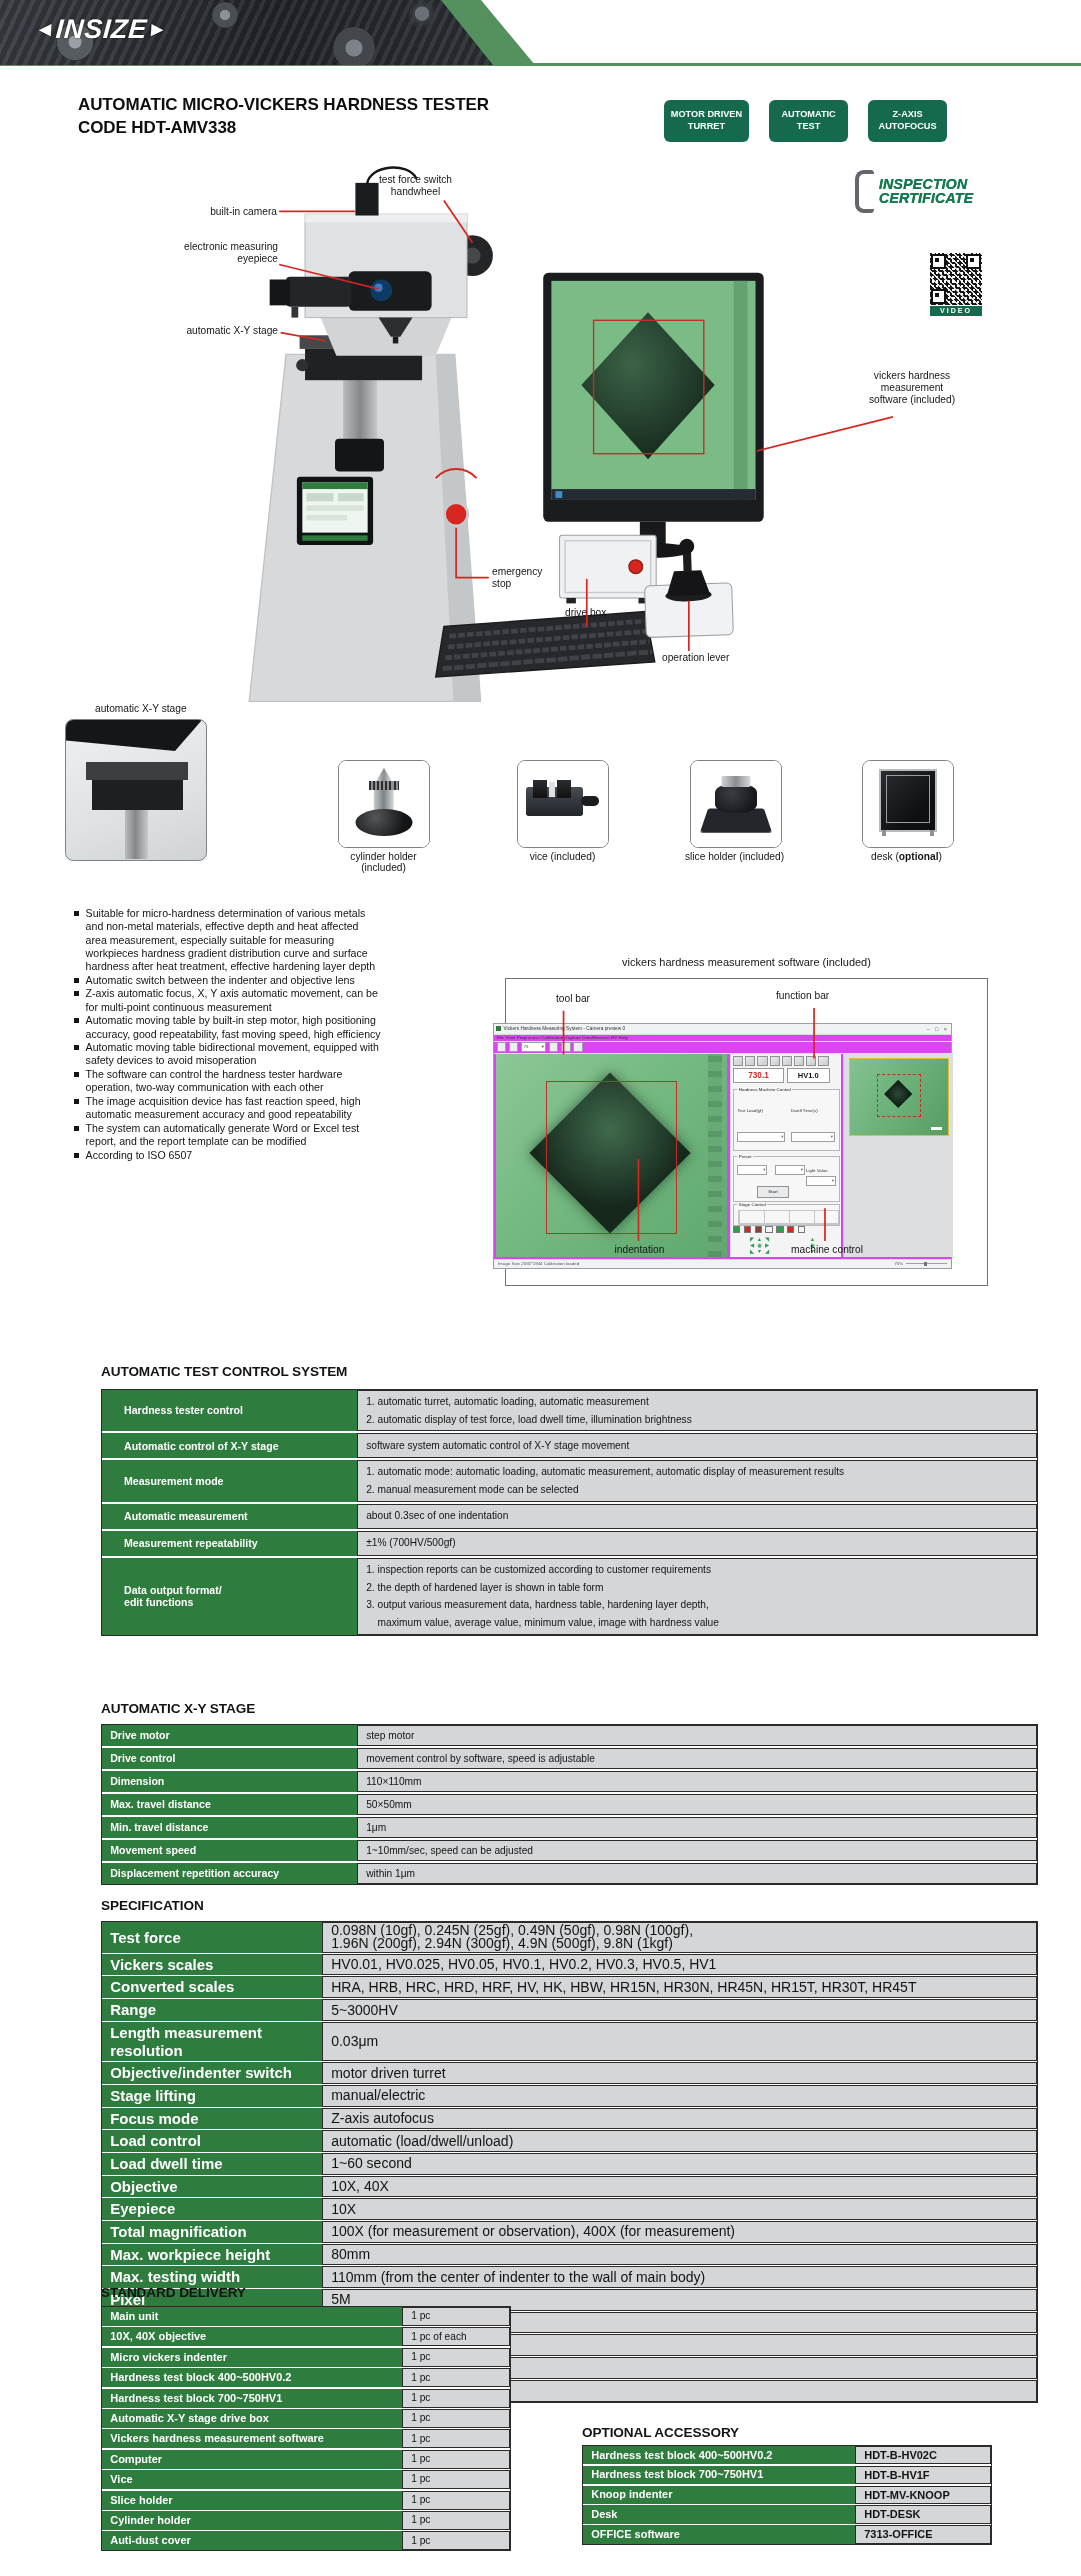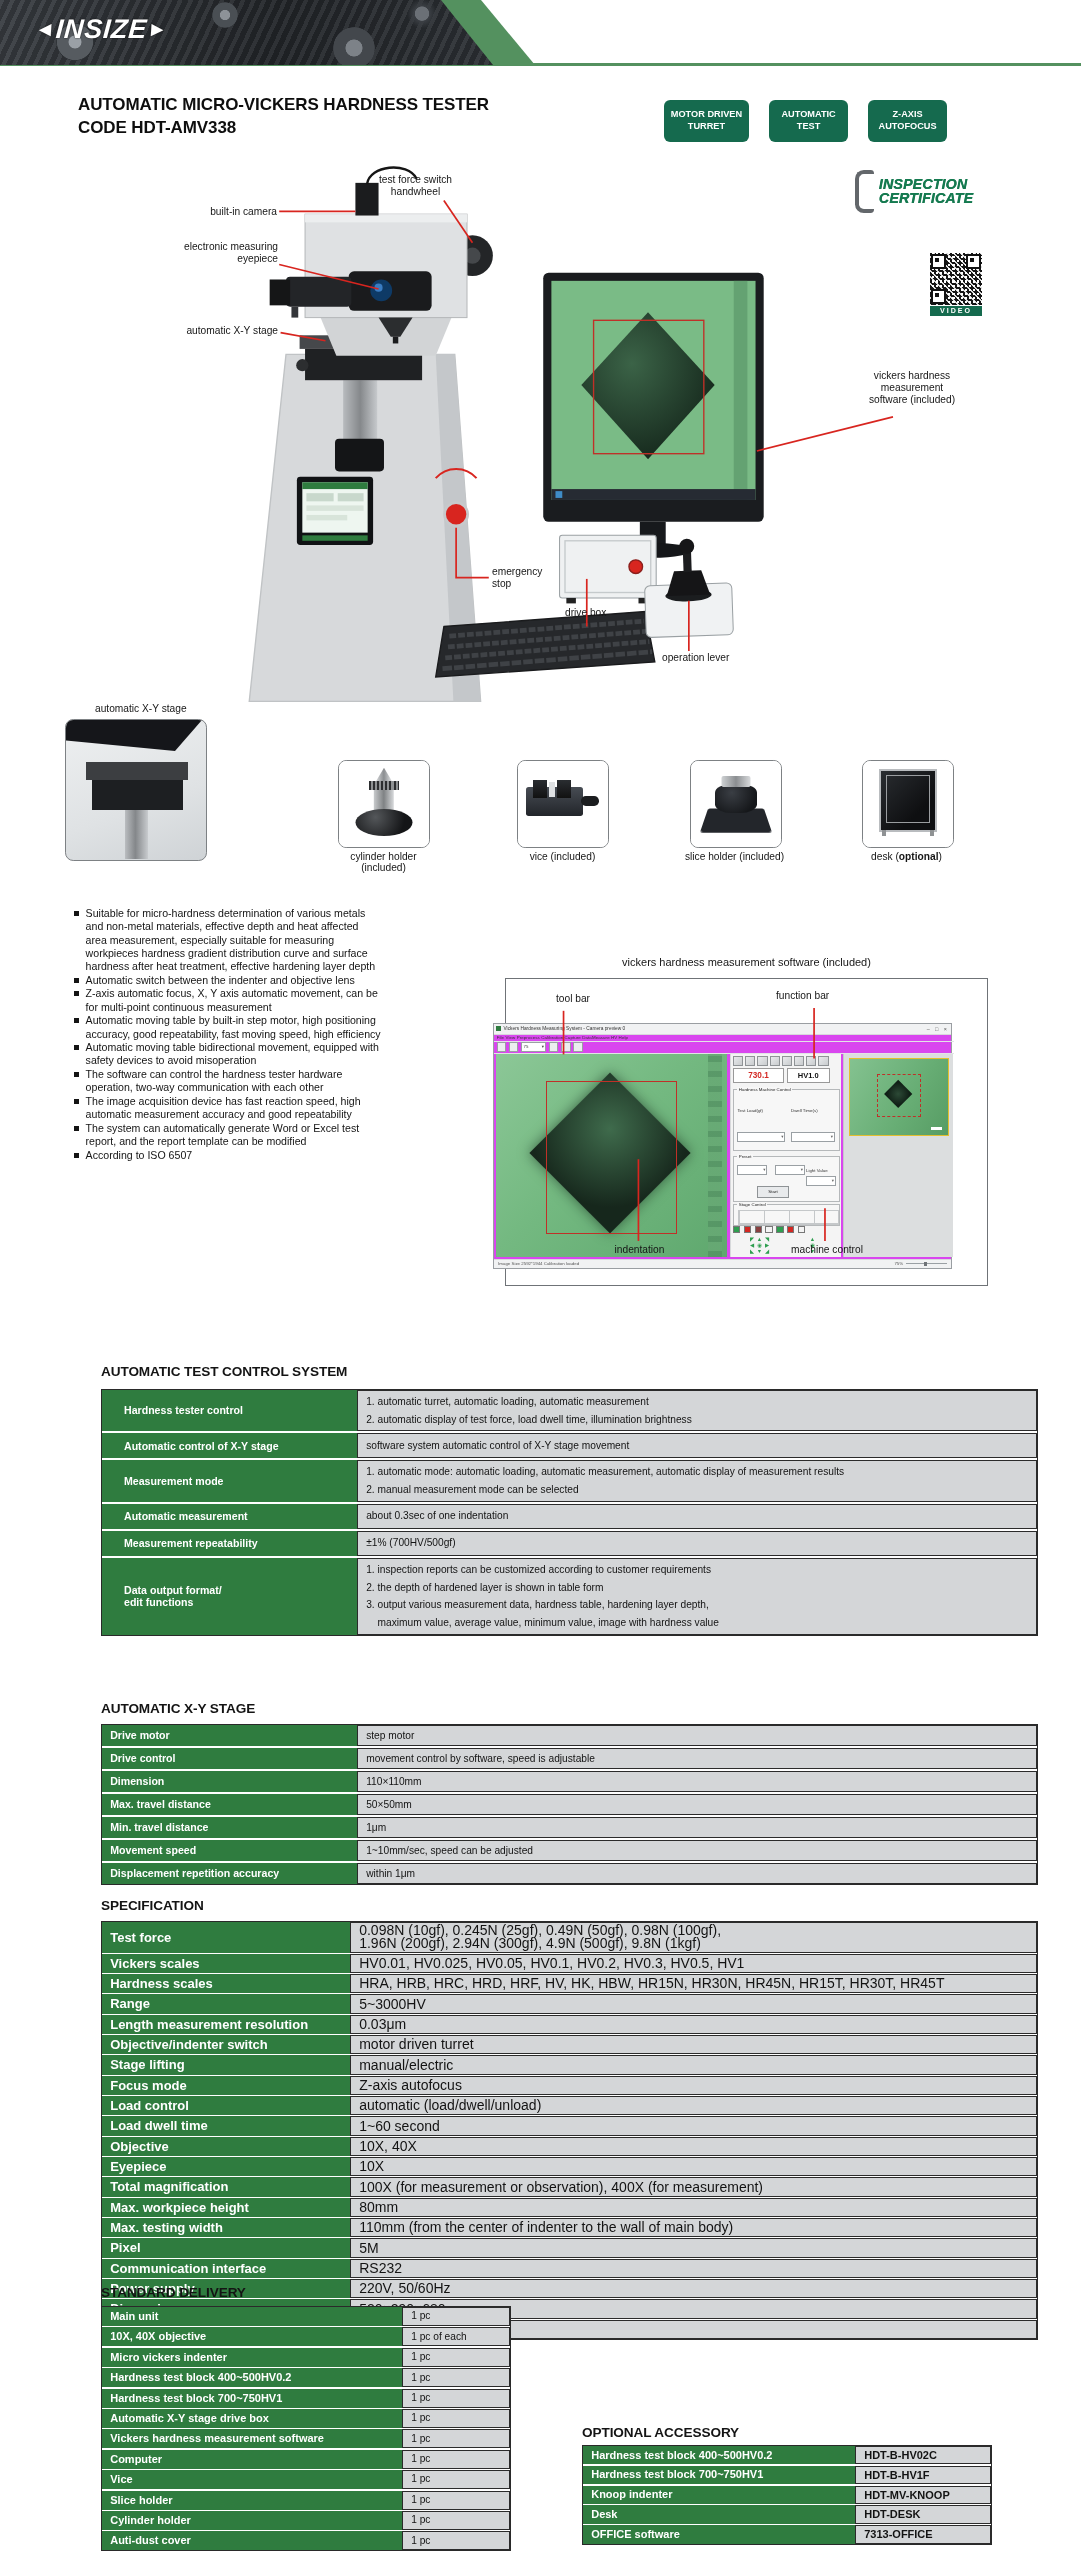--- a/index.html
+++ b/index.html
@@ -139,21 +139,21 @@
   .spec-table{position:absolute;border:1.4px solid #2a2a2a;background:#fff;}
   .t-row{display:flex;align-items:stretch;}
   .t-row + .t-row{margin-top:2px;}
   .t-label{background:#2f7c3f;color:#fff;font-weight:bold;font-size:10.6px;display:flex;align-items:center;
         padding:2px 8.2px;line-height:1.18;white-space:pre-line;flex:0 0 auto;box-sizing:border-box;}
   .t-value{background:#d4d6d8;border:1.4px solid #2b2b2b;flex:1;display:flex;align-items:center;
         font-size:10.2px;color:#131313;padding:2px 8.2px;line-height:17.7px;white-space:pre-wrap;box-sizing:border-box;}
   .tbl-main{width:935px;} .tbl-main .t-label{width:255px;padding-left:22px;} .tbl-main .t-row{min-height:25px;}
   .tbl-stage{width:935px;} .tbl-stage .t-label{width:255px;} .tbl-stage .t-row{min-height:21px;}
   .tbl-stage .t-value{line-height:13.6px;}
-  .tbl-sp{width:935px;} .tbl-sp .t-label{width:248px;font-size:13px;}
+  .tbl-sp{width:935px;} .tbl-sp .t-label{width:220px;font-size:15px;}
   .tbl-sp .t-row{min-height:15.7px;} .tbl-sp .t-row + .t-row{margin-top:1px;}
   .tbl-sp .t-value{line-height:13px;font-size:14px;padding:1.4px 8.2px;}
   .tbl-del{width:408px;} .tbl-del .t-label{width:300px;font-size:11px;}
   .tbl-del .t-row{min-height:19px;} .tbl-del .t-row + .t-row{margin-top:1.4px;}
   .tbl-del .t-value{line-height:12.3px;}
   .tbl-opt{width:408px;} .tbl-opt .t-label{width:272px;font-size:11px;}
   .tbl-opt .t-row{min-height:18.4px;} .tbl-opt .t-row + .t-row{margin-top:1.4px;}
   .tbl-opt .t-value{font-weight:bold;font-size:11px;line-height:12.3px;}
 </style>
 </head>
@@ -603,21 +603,21 @@
       <div class="t-row">
         <div class="t-label">Test force</div>
         <div class="t-value">0.098N (10gf), 0.245N (25gf), 0.49N (50gf), 0.98N (100gf),
 1.96N (200gf), 2.94N (300gf), 4.9N (500gf), 9.8N (1kgf)</div>
       </div>
       <div class="t-row">
         <div class="t-label">Vickers scales</div>
         <div class="t-value">HV0.01, HV0.025, HV0.05, HV0.1, HV0.2, HV0.3, HV0.5, HV1</div>
       </div>
       <div class="t-row">
-        <div class="t-label">Hardness scales</div>
+        <div class="t-label">Converted scales</div>
         <div class="t-value">HRA, HRB, HRC, HRD, HRF, HV, HK, HBW, HR15N, HR30N, HR45N, HR15T, HR30T, HR45T</div>
       </div>
       <div class="t-row">
         <div class="t-label">Range</div>
         <div class="t-value">5~3000HV</div>
       </div>
       <div class="t-row">
         <div class="t-label">Length measurement resolution</div>
         <div class="t-value">0.03μm</div>
       </div>

